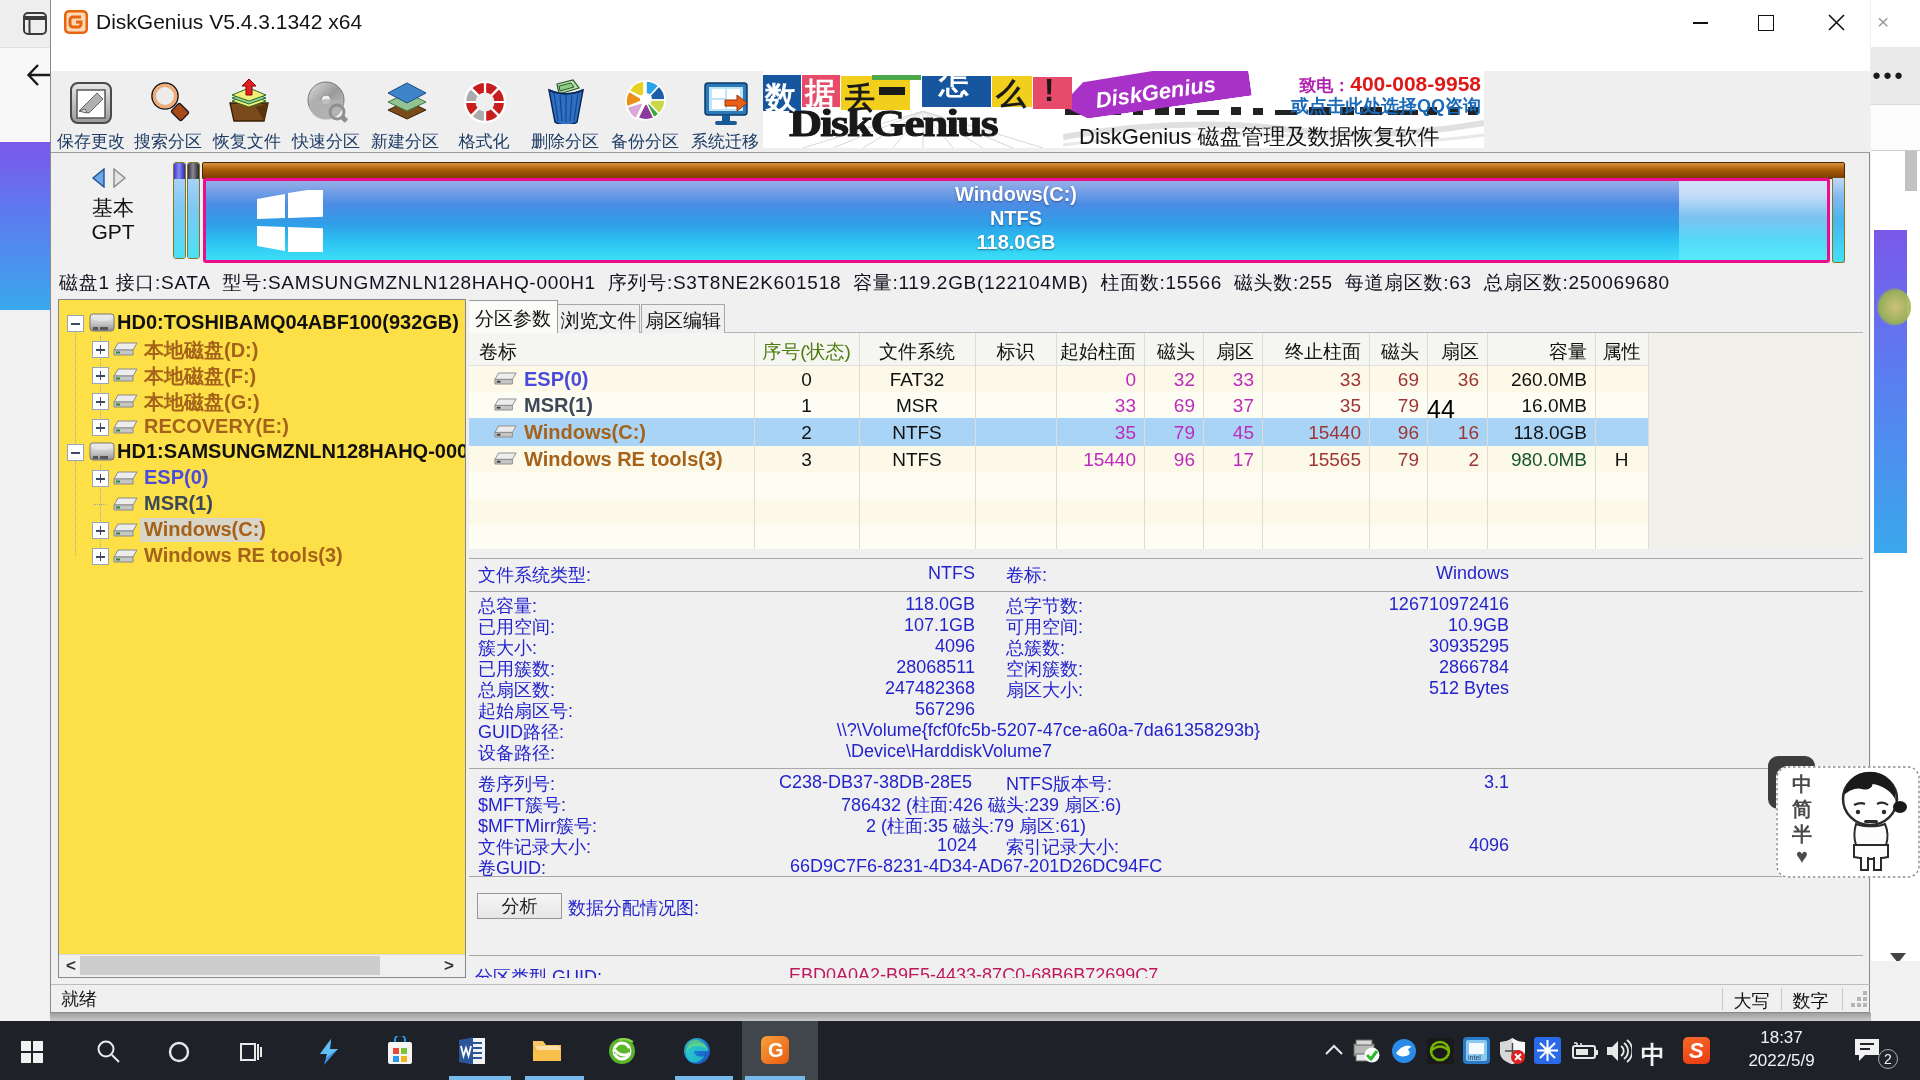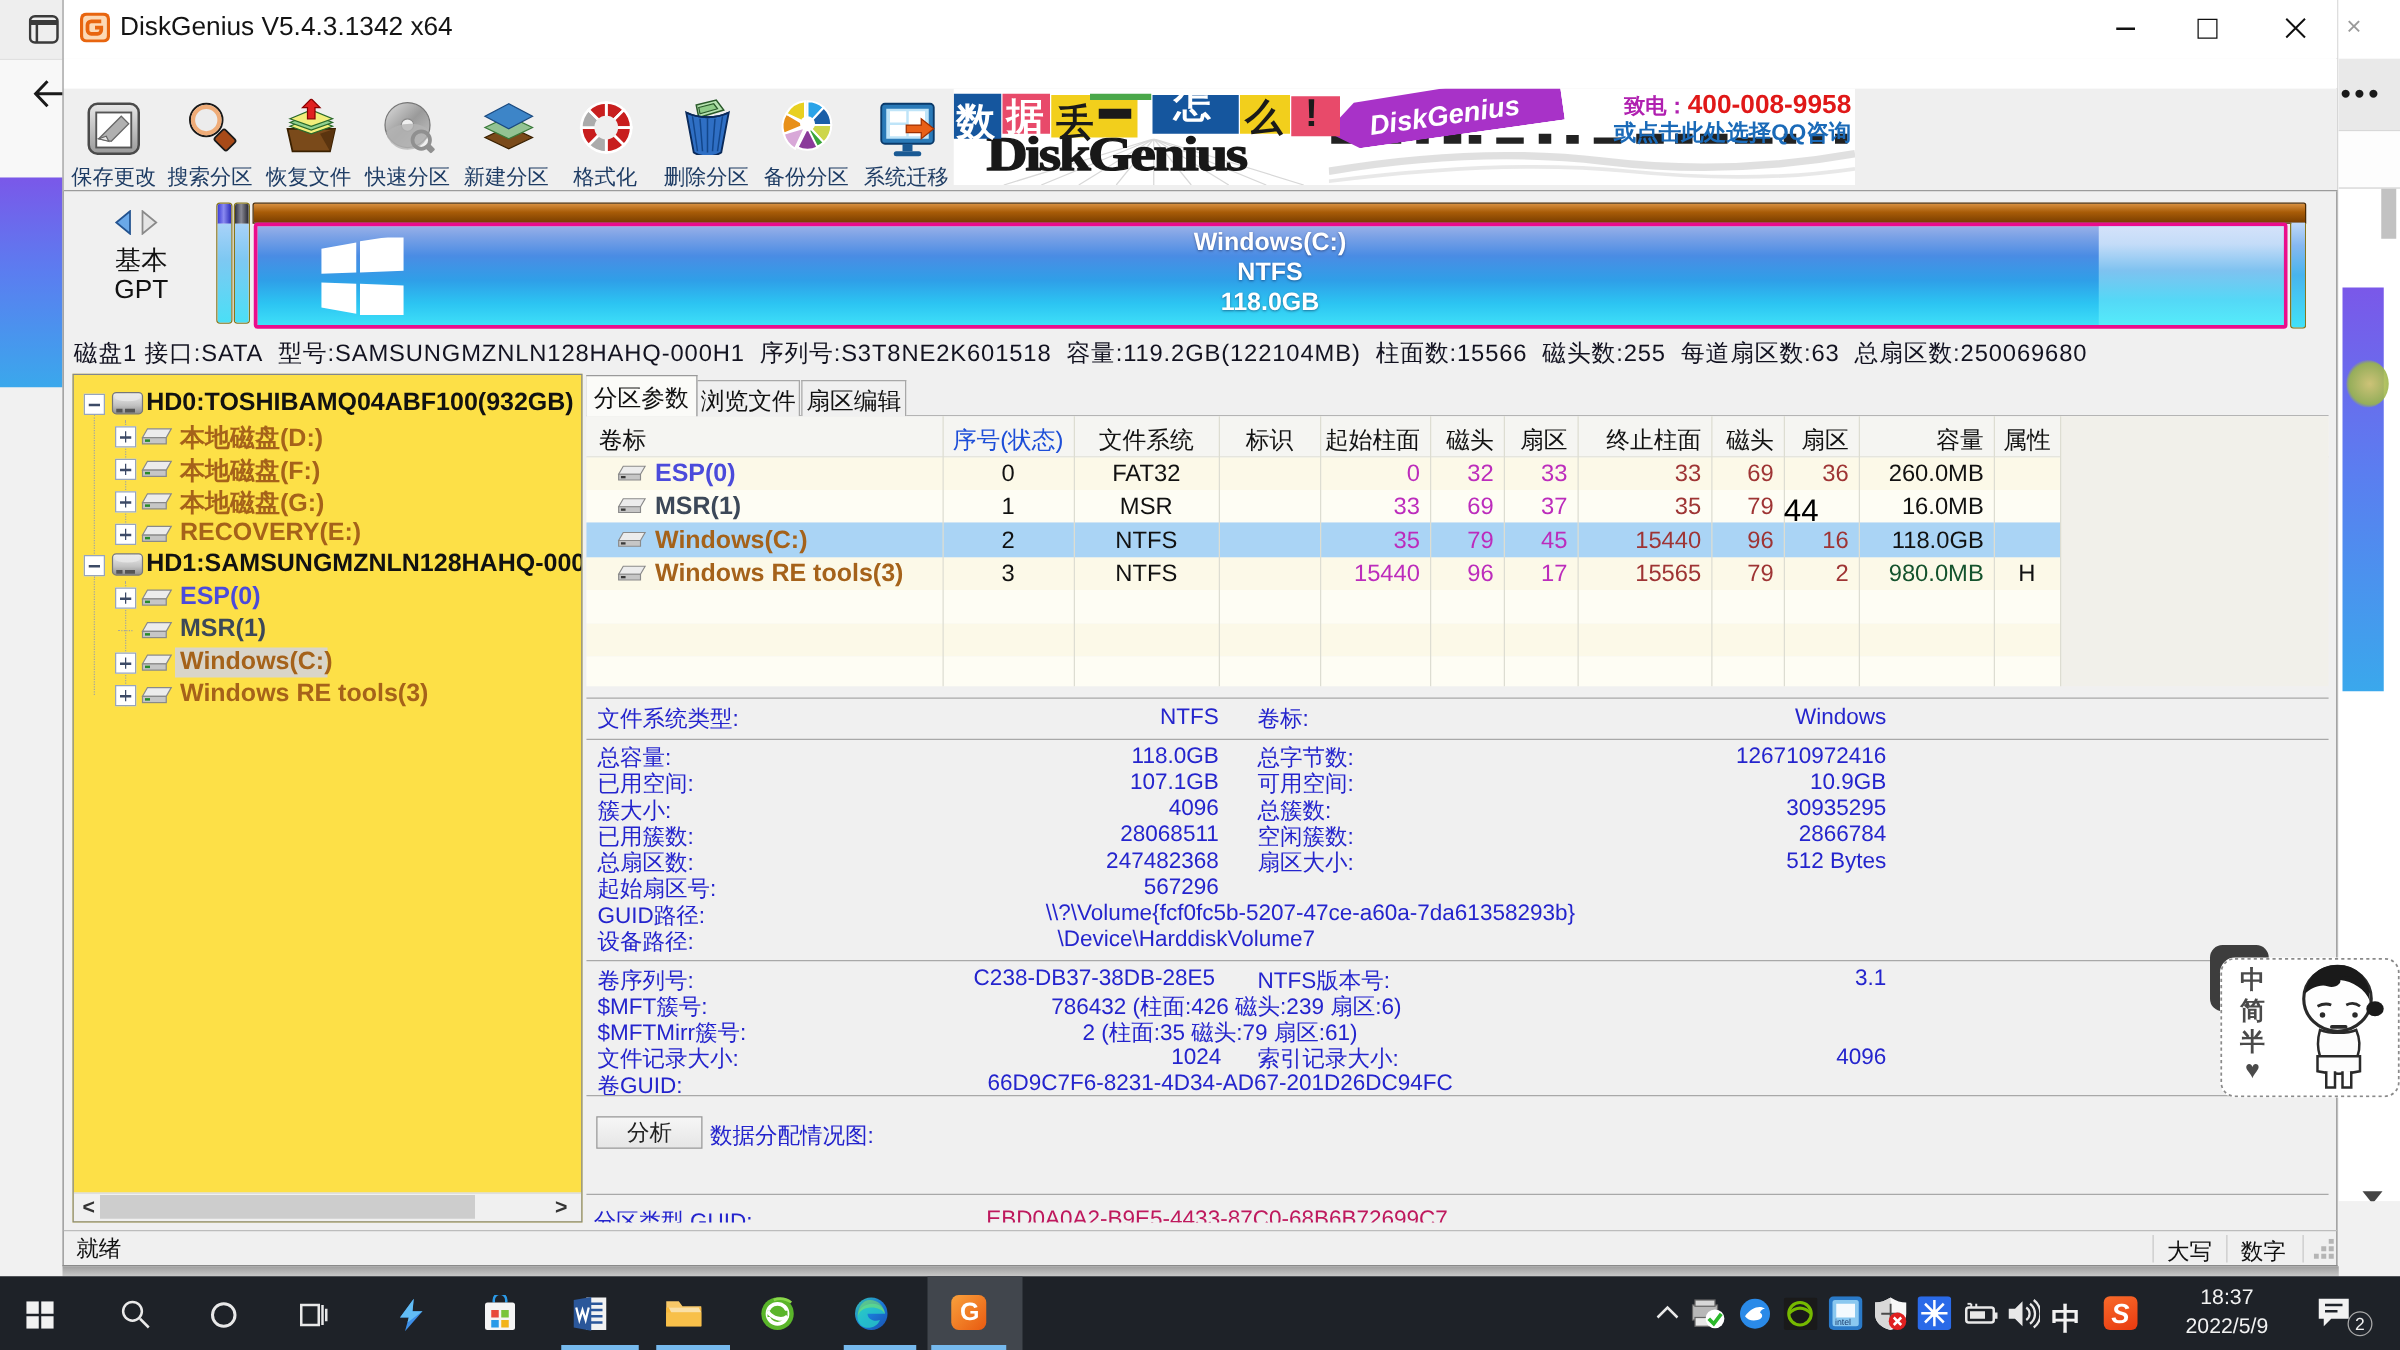--- a/index.html
+++ b/index.html
@@ -207,20 +207,21 @@
 <div class="a" style="left:116px;top:16px;width:26px;height:8px;background:#1a1a1a"></div>
 <div class="a" style="left:109px;top:4px;width:49px;height:5px;background:#4aa84a"></div>
 <div class="a" style="left:159px;top:5px;width:69px;height:31px;background:#15569e"></div>
 <div class="a" style="left:176px;top:-8px;font-size:30px;color:#fff;font-weight:bold">怎</div>
 <div class="a" style="left:229px;top:5px;width:40px;height:31px;background:#f2cf1c"></div>
 <div class="a" style="left:233px;top:3px;font-size:30px;color:#1a1a1a;font-weight:bold">么</div>
 <div class="a" style="left:270px;top:6px;width:39px;height:32px;background:#e84a6a"></div>
 <div class="a" style="left:281px;top:2px;font-size:31px;color:#1a1a1a;font-weight:bold">!</div>
 <div class="a" style="left:430px;top:1px;width:288px;text-align:right;white-space:nowrap"><span style="color:#b020b0;font-weight:bold;font-size:17px">致电：</span><span style="color:#e01818;font-weight:bold;font-size:21px">400-008-9958</span></div>
 <div class="a" style="left:460px;top:23px;width:258px;text-align:right;color:#1a6ab8;font-weight:bold;font-size:18px;white-space:nowrap">或点击此处选择QQ咨询</div>
+<div class="a" style="left:316px;top:51px;font-size:22px;color:#141414">DiskGenius 磁盘管理及数据恢复软件</div>
 </div>
 
 <div id="diskzone">
 <svg class="a" style="left:38px;top:168px" width="42" height="20" viewBox="0 0 42 20">
         <path d="M15 1L4 10L15 19z" fill="#6aa8e8" stroke="#22528f" stroke-width="1.4"></path>
         <path d="M25 1l11 9L25 19z" fill="#e4e4e4" stroke="#8a8a8a" stroke-width="1.4"></path>
       </svg>
 <div class="a" style="left:22px;top:194px;width:80px;text-align:center;font-size:21px;color:#111">基本</div>
 <div class="a" style="left:22px;top:220px;width:80px;text-align:center;font-size:21px;color:#111">GPT</div>
 <div class="a" style="left:122px;top:162px;width:13px;height:97px;border:1px solid #86761c;border-radius:3px;overflow:hidden">
@@ -376,21 +377,21 @@
 <div id="rp" class="a" style="left:418px;top:299px;width:1394px;height:679px;background:#f0f0f0;overflow:hidden">
 <div class="a" style="left:0;top:33px;width:1394px;height:1px;background:#b4b4b4"></div>
 <div class="a" style="left:88px;top:5px;width:83px;height:29px;background:#f0f0f0;border:1px solid #a8a8a8;border-bottom:none"></div>
 <div class="a" style="left:88px;top:9px;width:83px;text-align:center;font-size:19px;color:#111">浏览文件</div>
 <div class="a" style="left:172px;top:5px;width:84px;height:29px;background:#f0f0f0;border:1px solid #a8a8a8;border-bottom:none"></div>
 <div class="a" style="left:172px;top:9px;width:84px;text-align:center;font-size:19px;color:#111">扇区编辑</div>
 <div class="a" style="left:-1px;top:1px;width:90px;height:33px;background:#fbfbf8;border:1px solid #9a9a9a;border-bottom:none;z-index:2"></div>
 <div class="a" style="left:-1px;top:7px;width:90px;text-align:center;font-size:19px;color:#111;z-index:3">分区参数</div>
 <div class="a" style="left:0;top:34px;width:1394px;height:33px;background:#f5f5f2;border-bottom:1px solid #e0e0d8"></div>
 <div class="a" style="left:10px;top:40px;font-size:19px;color:#111">卷标</div>
-<div class="a" style="left:285px;top:40px;width:105px;text-align:center;font-size:19px;color:#1d4ed8">序号(状态)</div>
+<div class="a" style="left:285px;top:40px;width:105px;text-align:center;font-size:19px;color:#4d7c0f">序号(状态)</div>
 <div class="a" style="left:390px;top:40px;width:116px;text-align:center;font-size:19px;color:#111">文件系统</div>
 <div class="a" style="left:506px;top:40px;width:81px;text-align:center;font-size:19px;color:#111">标识</div>
 <div class="a" style="left:587px;top:40px;width:80px;text-align:right;font-size:19px;color:#111">起始柱面</div>
 <div class="a" style="left:675px;top:40px;width:51px;text-align:right;font-size:19px;color:#111">磁头</div>
 <div class="a" style="left:734px;top:40px;width:51px;text-align:right;font-size:19px;color:#111">扇区</div>
 <div class="a" style="left:793px;top:40px;width:99px;text-align:right;font-size:19px;color:#111">终止柱面</div>
 <div class="a" style="left:900px;top:40px;width:50px;text-align:right;font-size:19px;color:#111">磁头</div>
 <div class="a" style="left:958px;top:40px;width:52px;text-align:right;font-size:19px;color:#111">扇区</div>
 <div class="a" style="left:1018px;top:40px;width:100px;text-align:right;font-size:19px;color:#111">容量</div>
 <div class="a" style="left:1126px;top:40px;width:53px;text-align:center;font-size:19px;color:#111">属性</div>

